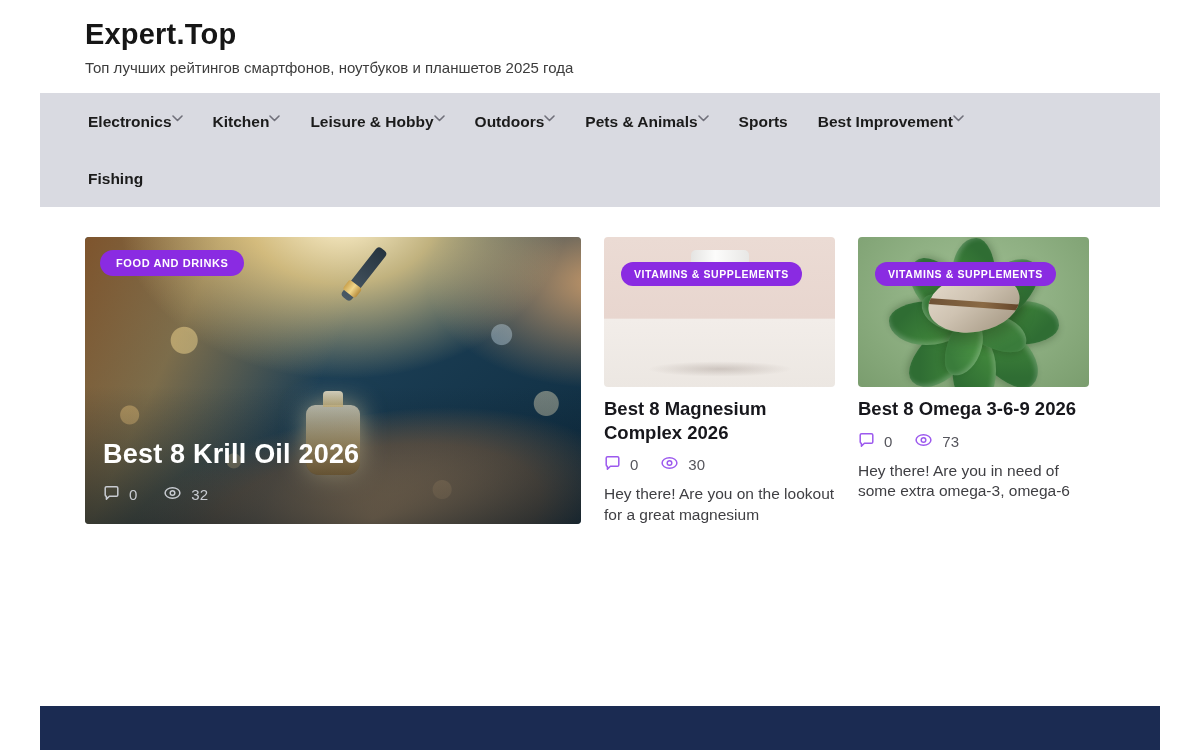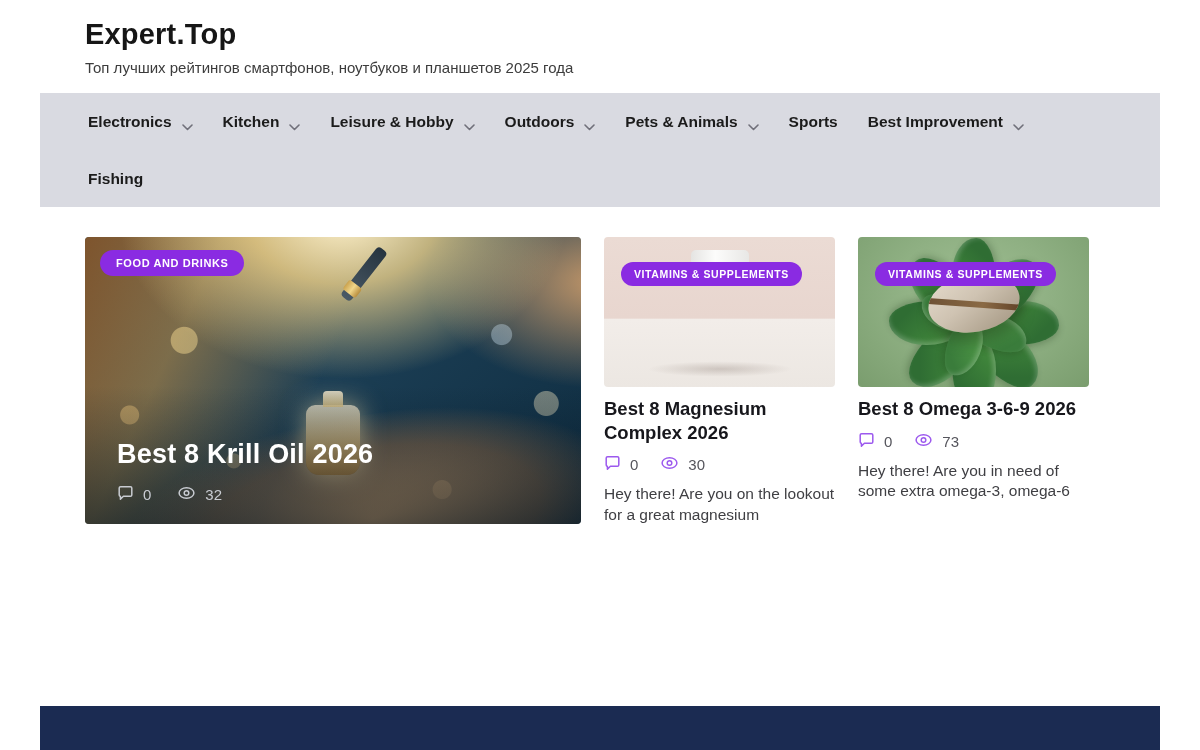--- a/index.html
+++ b/index.html
@@ -14,21 +14,21 @@
   a { color: inherit; text-decoration: none; }
 
   
   .site-header { position:absolute; left:85px; top:18px; }
   .logo { font-size:29px; font-weight:800; letter-spacing:.2px; color:#161616; cursor:pointer; }
   .tagline { margin-top:8px; font-size:15px; color:#3c3c3c; }
 
   
   .main-nav { position:absolute; left:40px; top:93px; width:1120px; background:#d9dae1; }
   .nav-row { display:flex; align-items:center; height:57px; padding-left:48px; gap:30px; }
-  .nav-item { display:flex; align-items:flex-end; gap:10px; font-size:15.5px; font-weight:700; color:#1b1b1b; cursor:pointer; white-space:nowrap; }
+  .nav-item { display:flex; align-items:flex-start; font-size:15.5px; font-weight:700; color:#1b1b1b; cursor:pointer; white-space:nowrap; }
   .chev { display:flex; align-items:center; margin-top:2px; }
 
   
   .grid { position:absolute; left:85px; top:237px; display:grid; grid-template-columns:496px 231px 231px; column-gap:36px; align-items:start;gap:23px; }
 
   .badge {
     position:absolute; top:13px; left:15px; z-index:3;
     background:#8a2be2; color:#fff; font-size:11px; font-weight:600;
     letter-spacing:.6px; padding:7px 16px; border-radius:999px; cursor:pointer; white-space:nowrap;
   }
@@ -53,21 +53,21 @@
     background:radial-gradient(ellipse at 50% 50%, rgba(232,177,118,.85) 0%, rgba(205,135,75,.45) 48%, rgba(205,135,75,0) 72%); }
   .fm-dropper { position:absolute; left:55%; top:2%; width:12px; height:62px; transform:rotate(38deg);
     background:linear-gradient(180deg,#26343f,#49holder 0); background:linear-gradient(180deg,#26343f,#4a5a66); border-radius:4px; }
   .fm-dropper-band { position:absolute; left:-2px; bottom:6px; width:16px; height:12px; background:linear-gradient(90deg,#caa24e,#f0d68a,#b98e3e); border-radius:3px; }
   .fm-bottle { position:absolute; left:50%; bottom:17%; width:54px; height:70px; transform:translateX(-50%);
     background:linear-gradient(180deg, rgba(236,226,200,.78), rgba(202,172,112,.82) 58%, rgba(160,120,60,.88));
     border-radius:9px 9px 13px 13px; box-shadow:0 0 26px rgba(255,230,170,.65); }
   .fm-bottle-neck { position:absolute; left:50%; top:-14px; width:20px; height:16px; transform:translateX(-50%);
     background:linear-gradient(180deg, rgba(240,230,205,.85), rgba(205,180,120,.8)); border-radius:4px 4px 0 0; }
   .fm-shade { position:absolute; inset:0; background:linear-gradient(180deg, rgba(0,0,0,0) 52%, rgba(8,22,32,.58) 100%); }
-  .featured-overlay { position:absolute; left:32px; bottom:20px; z-index:2; }
+  .featured-overlay { position:absolute; left:18px; bottom:20px; z-index:2; }
   .featured-title { color:#ffffff; font-size:27px; font-weight:800; letter-spacing:.2px; cursor:pointer; }
   .featured-stats { margin-top:15px; display:flex; align-items:center; gap:26px; color:#c9ccd2; font-size:15px; }
   .stat { display:flex; align-items:center; gap:9px; }
 
   
   .card { width:231px; }
   .card-media { position:relative; width:231px; height:150px; border-radius:4px; overflow:hidden; cursor:pointer; }
 
   
   .mg-bg { position:absolute; inset:0; background:linear-gradient(180deg,#ebdbd4 0%,#e8d6cf 54%,#f2ede9 55%,#ece7e2 100%); }

